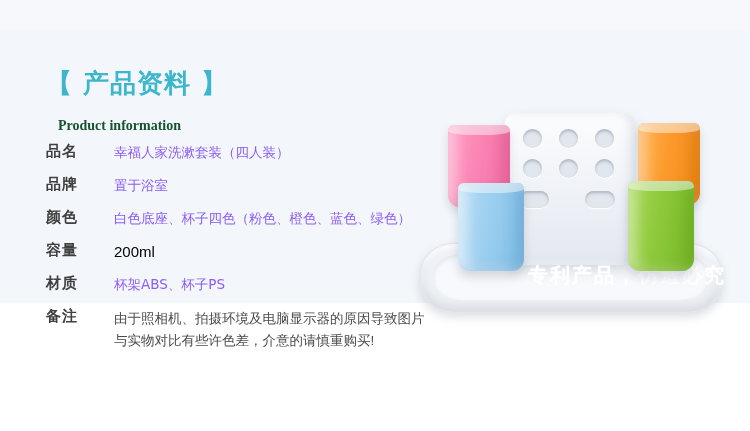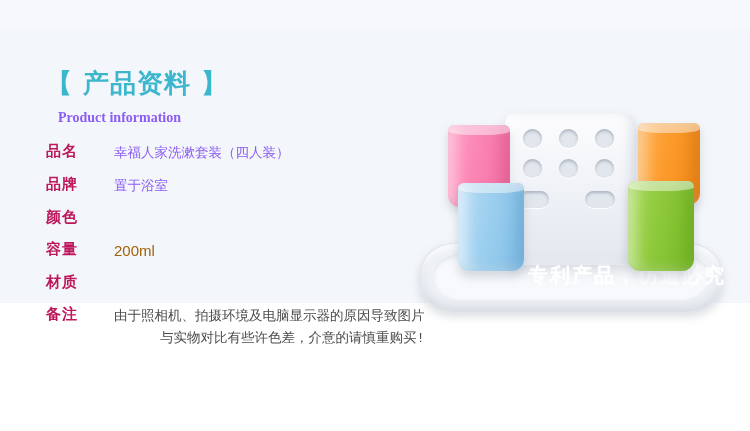--- a/index.html
+++ b/index.html
@@ -38,70 +38,69 @@
     font-size: 26px;
     font-weight: bold;
     color: #3bb6cc;
     letter-spacing: 1px;
     font-family: "DejaVu Sans", sans-serif;
     line-height: 30px;
   }
   .title-en {
     font-size: 14px;
     font-weight: bold;
-    color: #8b5cf6;
+    color: #14532d;
     font-family: "Liberation Serif", serif;
-    margin-top: 12px;
+    margin-top: 20px;
     margin-left: 12px;
     line-height: 16px;
   }
 
   .spec-table {
     position: absolute;
     left: 46px;
     top: 142px;
     width: 430px;
   }
   .spec-row {
     display: flex;
     align-items: flex-start;
     margin-bottom: 13px;
   }
   .spec-label {
     width: 68px;
     min-width: 68px;
     font-size: 15px;
     font-weight: bold;
-    color: #be185d;
+    color: #404040;
     letter-spacing: 1px;
     font-family: "DejaVu Sans", sans-serif;
     line-height: 19px;
   }
   .spec-value {
     font-size: 13.5px;
     color: #8b5cf6;
     font-family: "DejaVu Sans", sans-serif;
     line-height: 19px;
     padding-top: 1px;
   }
   .spec-value.big {
     font-size: 15px;
-    color: #a16207;
+    color: #000000;
     font-family: "Liberation Sans", sans-serif;
   }
   .spec-value-2 {
     font-size: 13.5px;
     color: #4b4b4b;
-    font-family: Liberation Mono, monospace;
+    font-family: Liberation Sans, sans-serif;
     line-height: 22px;
     padding-top: 1px;
   }
   .note-line2 {
     display: block;
-    text-align: right;
   }
 
   .footer-slogan {
     position: absolute;
     right: 24px;
     bottom: 14px;
     font-size: 20px;
     font-weight: bold;
     color: #ffffff;
     letter-spacing: 2px;
@@ -242,29 +241,31 @@
       <div class="spec-value">幸福人家洗漱套装（四人装）</div>
     </div>
 
     <div class="spec-row">
       <div class="spec-label">品牌</div>
       <div class="spec-value">置于浴室</div>
     </div>
 
     <div class="spec-row">
       <div class="spec-label">颜色</div>
+      <div class="spec-value">白色底座、杯子四色（粉色、橙色、蓝色、绿色）</div>
     </div>
 
     <div class="spec-row">
       <div class="spec-label">容量</div>
       <div class="spec-value big">200ml</div>
     </div>
 
     <div class="spec-row">
       <div class="spec-label">材质</div>
+      <div class="spec-value">杯架ABS、杯子PS</div>
     </div>
 
 
 
     <div class="spec-row">
       <div class="spec-label">备注</div>
       <div class="spec-value-2">
         <span class="note-line1">由于照相机、拍摄环境及电脑显示器的原因导致图片</span>
         <span class="note-line2">与实物对比有些许色差，介意的请慎重购买!</span>
       </div>

